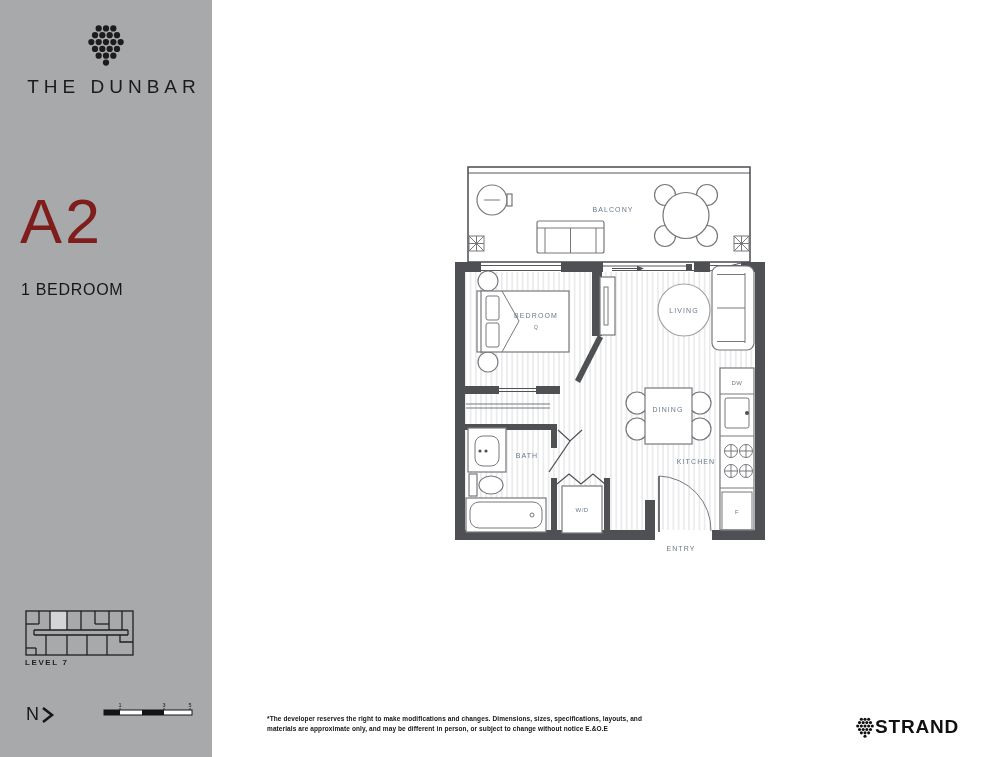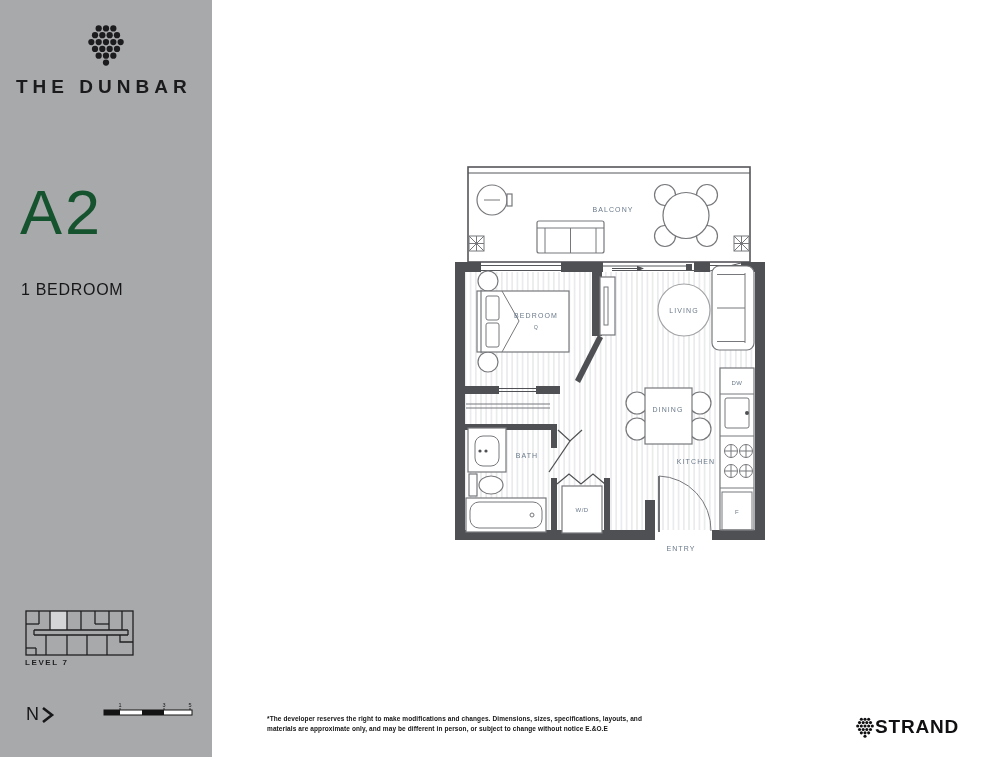--- a/index.html
+++ b/index.html
@@ -3,24 +3,24 @@
 <meta charset="utf-8">
 <style>
   html,body{margin:0;padding:0;}
   body{
     width:992px;height:757px;position:relative;overflow:hidden;
     background:#ffffff;font-family:"Liberation Sans",sans-serif;
   }
   
   .sidebar{position:absolute;left:0;top:0;width:212px;height:757px;background:#a8a9ab;}
   .logo{position:absolute;left:86px;top:24px;}
-  .brand{position:absolute;left:16px;top:76px;width:212px;text-align:left;
-         font-size:19px;letter-spacing:5px;color:#1b1b1d;font-weight:700;}
-  .plan-name{position:absolute;left:20px;top:181px;font-size:63px;letter-spacing:3px;
-         color:#14532d;font-weight:400;line-height:1;}
+  .brand{position:absolute;left:8px;top:76px;width:212px;text-align:center;
+         font-size:19px;letter-spacing:5px;color:#1b1b1d;font-weight:400;}
+  .plan-name{position:absolute;left:20px;top:190px;font-size:63px;letter-spacing:3px;
+         color:#7f1d1d;font-weight:400;line-height:1;}
   .plan-type{position:absolute;left:21px;top:281px;font-size:16px;font-weight:400;
          letter-spacing:.7px;color:#161618;}
   .stats{position:absolute;left:21px;top:302px;font-size:10.5px;letter-spacing:.4px;
          color:#1a1a1c;line-height:17px;}
   .stats .total{font-weight:700;}
   .keyplan{position:absolute;left:24px;top:608px;}
   .level{position:absolute;left:25px;top:658px;font-size:8px;font-weight:700;
          letter-spacing:1.6px;color:#1f1f21;}
   .north{position:absolute;left:26px;top:704px;display:flex;align-items:center;gap:1px;
          font-size:18px;color:#17171a;font-weight:400;}

